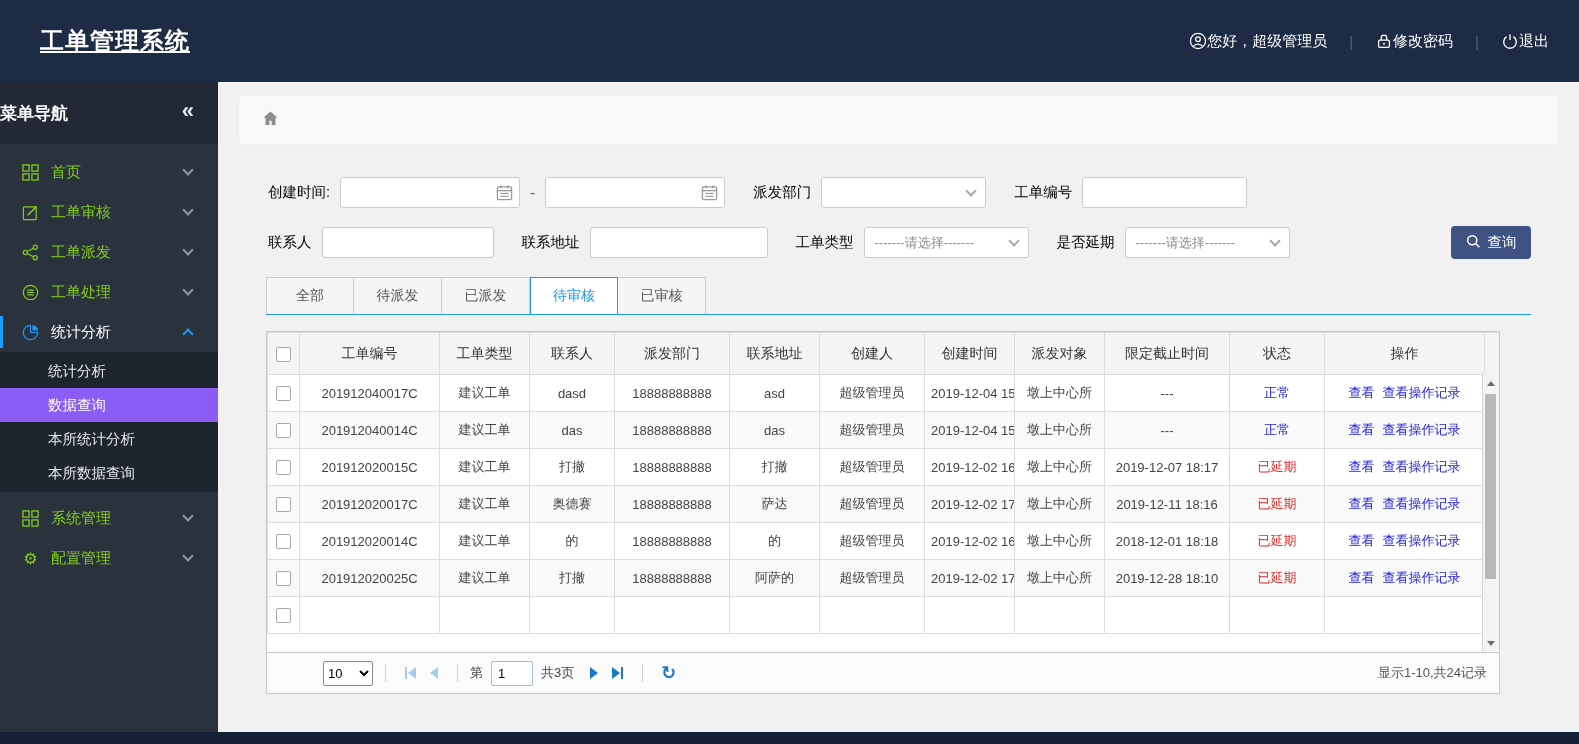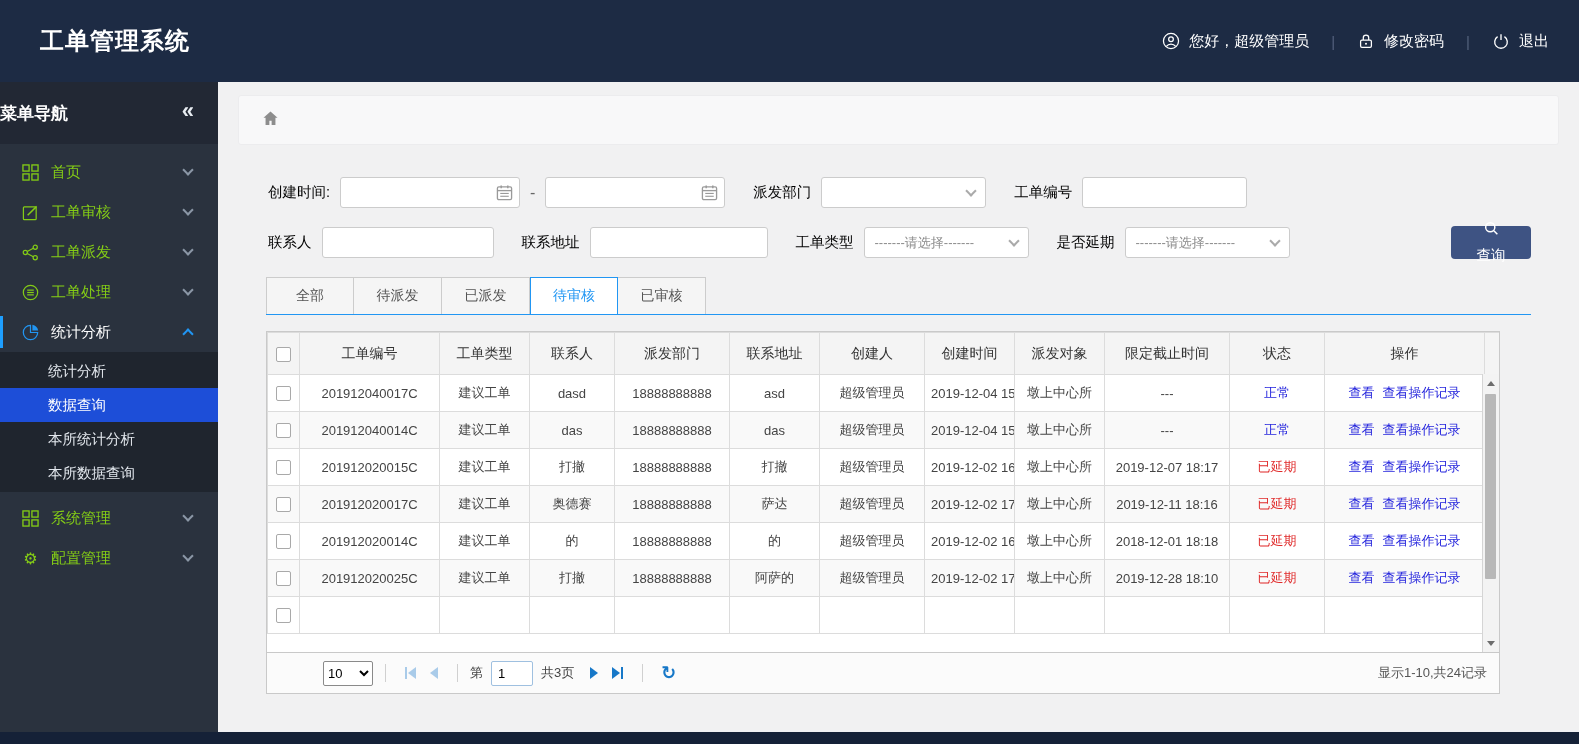--- a/index.html
+++ b/index.html
@@ -1,23 +1,23 @@
 <!DOCTYPE html>
 <html><head>
 <meta charset="utf-8">
 <style>
   * { margin:0; padding:0; box-sizing:border-box; }
   html,body { width:1579px; height:744px; overflow:hidden; }
   body { font-family:"Liberation Sans","DejaVu Sans",sans-serif; background:#f1f1f2; color:#333; }
 
   
   .topbar { height:82px; background:#1d2b44; display:flex; align-items:center; justify-content:space-between; padding:0 30px 0 40px; }
-  .logo { color:#fff; font-size:24px; font-weight:bold; letter-spacing:1px; }
+  .logo { color:#fff; font-size:24px; font-weight:bold; letter-spacing:1px;text-decoration:underline; }
   .top-right { display:flex; align-items:center; color:#fff; font-size:15px; gap:14px; }
-  .top-item { display:flex; align-items:center; gap:9px; cursor:pointer; }
+  .top-item { display:flex; align-items:center; cursor:pointer; }
   .top-sep { color:#53617c; font-size:15px; padding:0 8px; }
   .wicon { width:18px; height:18px; display:inline-block; }
 
   
   .frame { display:flex; height:650px; }
   .sidebar { width:218px; background:#2a323e; flex:none; display:flex; flex-direction:column; }
   .main { flex:1; background:#f1f1f2; overflow:hidden; position:relative; }
   .footer-strip { height:12px; background:#152137; }
 
   
@@ -27,39 +27,39 @@
   .m-item { height:40px; display:flex; align-items:center; padding:0 26px 0 22px; color:#84cc16; font-size:15px; cursor:pointer; position:relative; }
   .m-item .mlabel { margin-left:12px; flex:1; }
   .micon { width:17px; height:17px; flex:none; }
   .chev { width:8px; height:8px; border-right:2px solid #8b97a6; border-bottom:2px solid #8b97a6; transform:rotate(45deg); margin-top:-4px; }
   .m-item.active { color:#fff; }
   .m-item.active::before { content:""; position:absolute; left:0; top:4px; bottom:4px; width:3px; background:#1e9fff; }
   .m-item.active .chev { transform:rotate(-135deg); margin-top:4px; border-color:#2196f3; }
   .m-item.active .micon { color:#2196f3; }
   .submenu { background:#1f252e; padding:2px 0; }
   .s-item { height:34px; display:flex; align-items:center; padding-left:48px; color:#e3e8ee; font-size:14.5px; cursor:pointer; }
-  .s-item.selected { background:#1d4ed8; color:#fff; }
+  .s-item.selected { background:#8b5cf6; color:#fff; }
 
   
   .crumb { margin:13px 20px 0 20px; height:50px; background:#f8f8f9; border:1px solid #ececee; border-radius:3px; display:flex; align-items:center; padding-left:22px; }
 
   
   .filters { padding:32px 48px 0 50px; }
   .f-row { display:flex; align-items:center; margin-bottom:18px; }
   .f-label { font-size:14.5px; color:#000000; margin-right:10px; white-space:nowrap; }
   .f-input { height:31px; border:1px solid #ccc; border-radius:3px; background:#fff; outline:none; font-size:13px; padding:0 8px; color:#333; }
   .w-date { width:180px; padding-right:30px; }
   .w-txt { width:165px; }
   .date-wrap { position:relative; display:inline-block; }
   .cal-icon { position:absolute; right:7px; top:7px; width:17px; height:17px; color:#9a9a9a; }
   .dash { margin:0 10px; color:#666; }
   .sel { height:31px; width:165px; border:1px solid #ccc; border-radius:3px; background:#fff; display:flex; align-items:center; justify-content:space-between; padding:0 10px; color:#8b8b8b; font-size:13px; cursor:pointer; }
   .sel .chev { border-color:#aaa; }
   .gap-l { margin-left:28px; }
-  .search-btn { margin-left:auto; margin-right:0; height:33px; width:80px; background:#3e5383; color:#fff; border:none; border-radius:4px; font-size:14.5px; display:flex; align-items:center; justify-content:center; gap:7px; cursor:pointer;flex-direction:column; }
+  .search-btn { margin-left:auto; margin-right:0; height:33px; width:80px; background:#3e5383; color:#fff; border:none; border-radius:4px; font-size:14.5px; display:flex; align-items:center; justify-content:center; gap:7px; cursor:pointer; }
 
   
   .tabs { margin:6px 48px 0 48px; display:flex; border-bottom:1px solid #2196f3; }
   .tab { min-width:88px; height:37px; background:#f5f5f5; border:1px solid #ccc; border-left:none; border-bottom:none; display:flex; align-items:center; justify-content:center; font-size:14px; color:#555; cursor:pointer; }
   .tab:first-child { border-left:1px solid #ccc; }
   .tab.active { background:#fff; border:1px solid #2196f3; color:#2196f3; position:relative; }
   .tab.active::after { content:""; position:absolute; left:0; right:0; bottom:-1px; height:1px; background:#fff; }
 
   
   .table-wrap { margin:16px 0 0 48px; width:1234px; height:322px; overflow:hidden; position:relative; border:1px solid #c9c9c9; background:#fff; }

